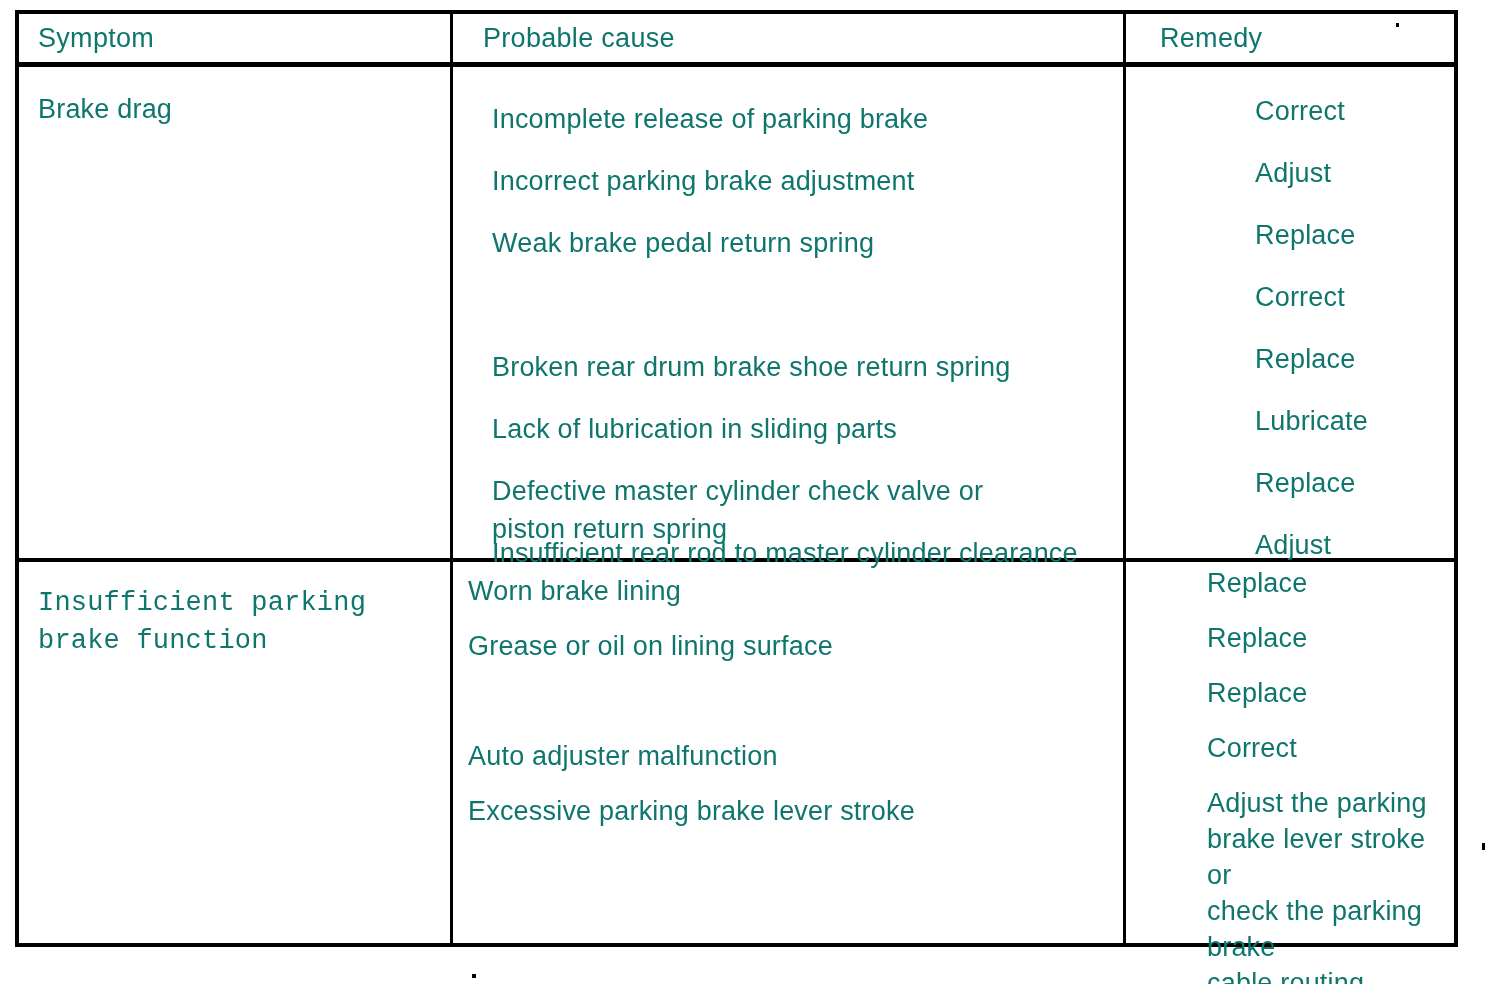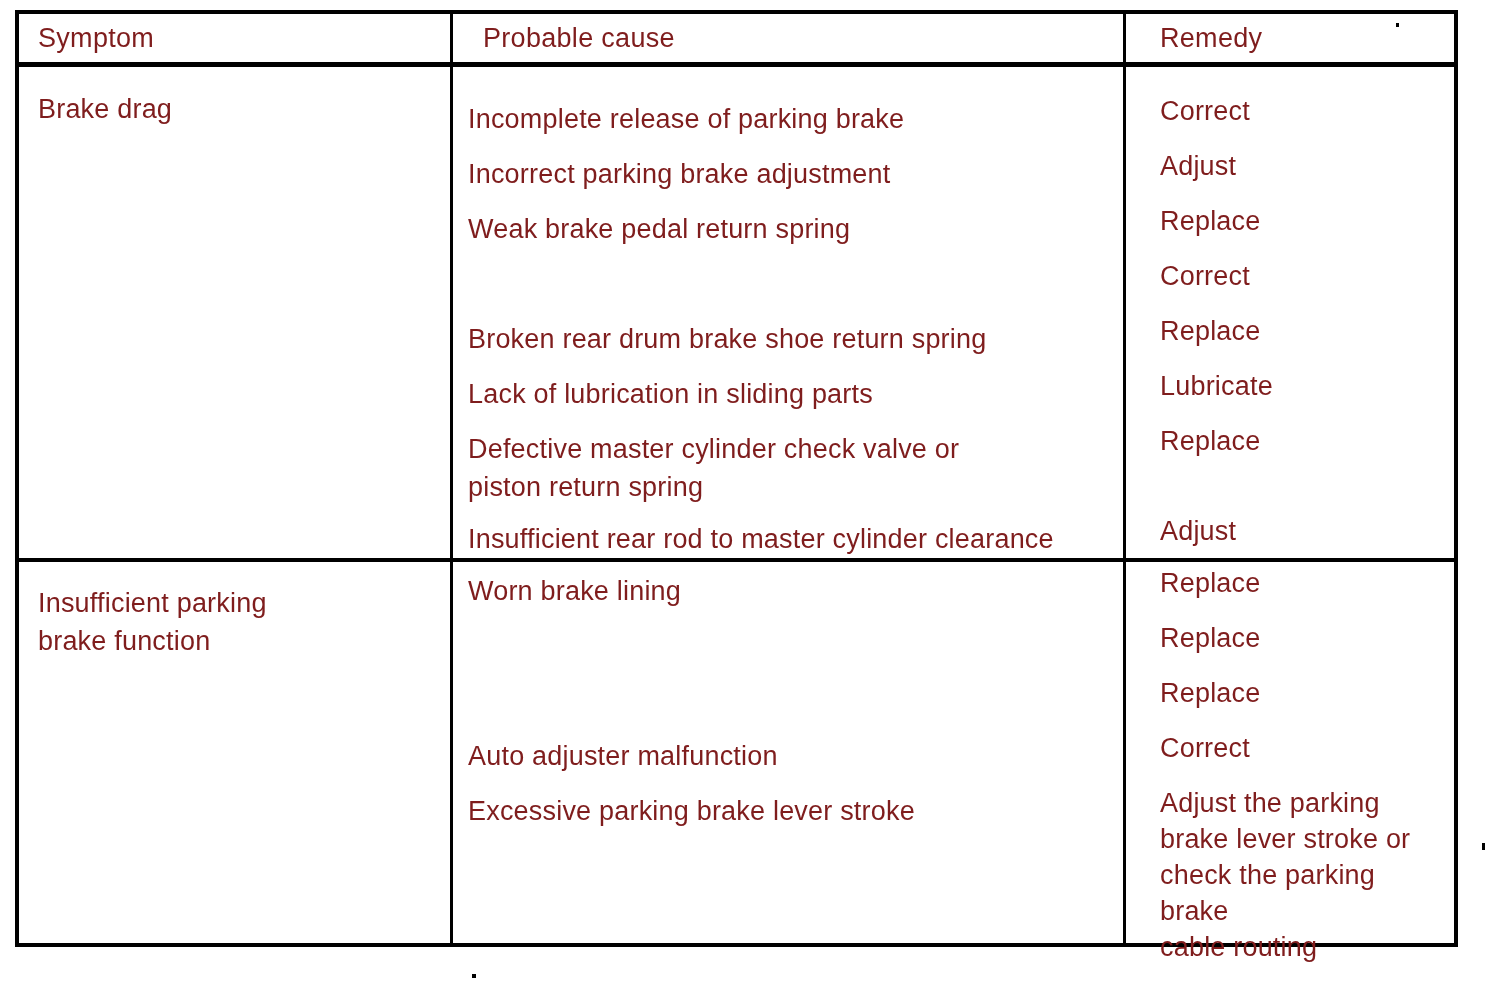--- a/index.html
+++ b/index.html
@@ -6,21 +6,21 @@
     margin: 0;
     padding: 0;
     background: #ffffff;
   }
   .page {
     position: relative;
     width: 1504px;
     height: 984px;
     background: #ffffff;
     font-family: "Liberation Sans", "DejaVu Sans", sans-serif;
-    color: #7f1d1d;
+    color: #0f766e;
     overflow: hidden;
   }
   .troubleshooting-table {
     position: absolute;
     left: 15px;
     top: 10px;
     width: 1443px;
     height: 937px;
     border: 4px solid #000000;
     box-sizing: border-box;
@@ -59,49 +59,51 @@
     grid-template-columns: 431px 673px auto;
     grid-auto-rows: minmax(38px, auto);
     row-gap: 17px;
     box-sizing: border-box;
     align-content: start;
   }
   .body-row-1 {
     height: 495px;
     padding-top: 33px;
     border-bottom: 4px solid #000000;
+    gap: 24px;
   }
   .body-row-2 {
     height: 381px;
     padding-top: 10px;
   }
   .cell {
     font-size: 27px;
     line-height: 38px;
     letter-spacing: 0.2px;
     white-space: pre-line;
   }
   .symptom-cell {
     grid-column: 1;
     padding-left: 19px;
   }
   .body-row-1 .symptom-cell { grid-row: 1 / span 8; margin-top: -10px; }
-  .body-row-2 .symptom-cell { grid-row: 1 / span 5; margin-top: 12px; }
+  .body-row-2 .symptom-cell { grid-row: 1 / span 5; margin-top: 12px; font-family: Liberation Mono, monospace; }
   .cause-cell {
     grid-column: 2;
     padding-left: 18px;
     padding-right: 20px;
   }
   .remedy-cell {
     grid-column: 3;
     padding-left: 37px;
     padding-right: 24px;
     position: relative;
     top: -7px;
     line-height: 36px;
+    margin-left: 47px;
   }
   
   .scan-speck {
     position: absolute;
     background: #000000;
   }
   .speck-1 { left: 1396px; top: 23px;  width: 3px; height: 4px; }
   .speck-2 { left: 1482px; top: 843px; width: 3px; height: 7px; }
   .speck-3 { left: 472px;  top: 974px; width: 4px; height: 4px; }
 </style>
@@ -145,20 +147,21 @@
       <div class="cell remedy-cell">Adjust</div>
     </div>
 
     <div class="body-row body-row-2">
       <div class="cell symptom-cell">Insufficient parking
 brake function</div>
 
       <div class="cell cause-cell">Worn brake lining</div>
       <div class="cell remedy-cell">Replace</div>
 
+      <div class="cell cause-cell">Grease or oil on lining surface</div>
       <div class="cell remedy-cell">Replace</div>
 
       <div class="cell remedy-cell">Replace</div>
 
       <div class="cell cause-cell">Auto adjuster malfunction</div>
       <div class="cell remedy-cell">Correct</div>
 
       <div class="cell cause-cell">Excessive parking brake lever stroke</div>
       <div class="cell remedy-cell">Adjust the parking
 brake lever stroke or

